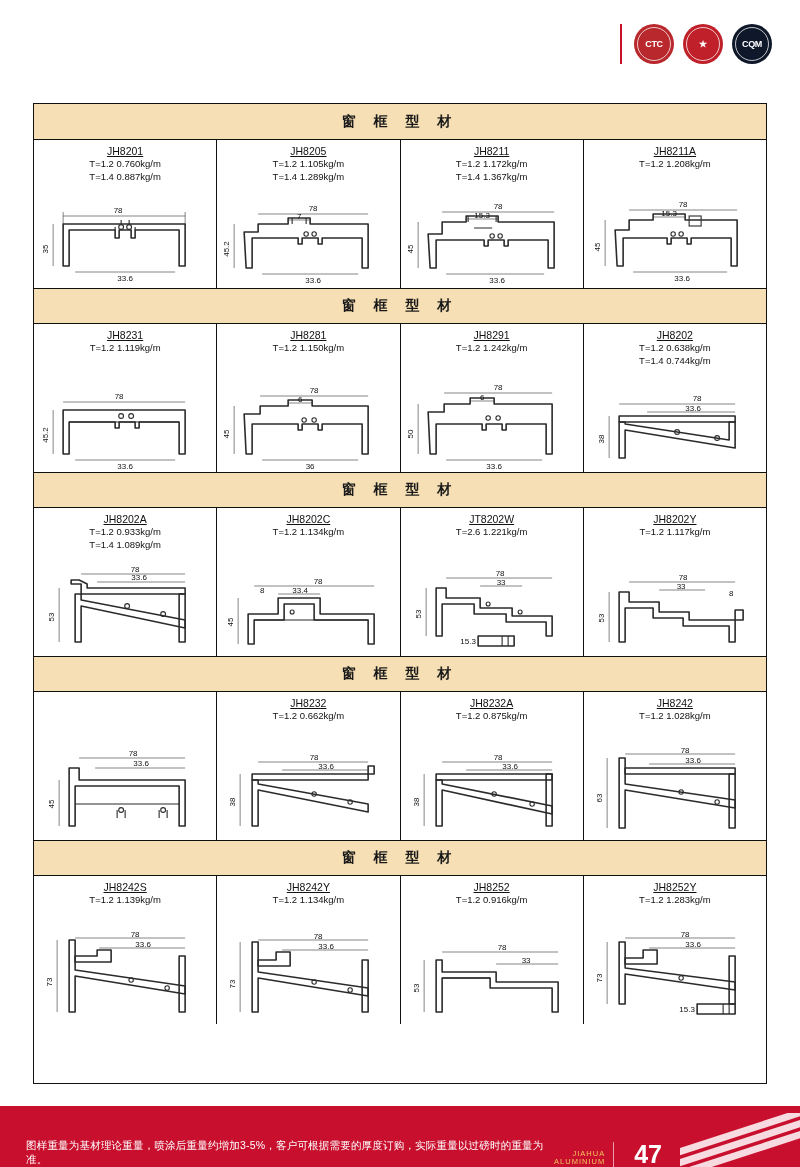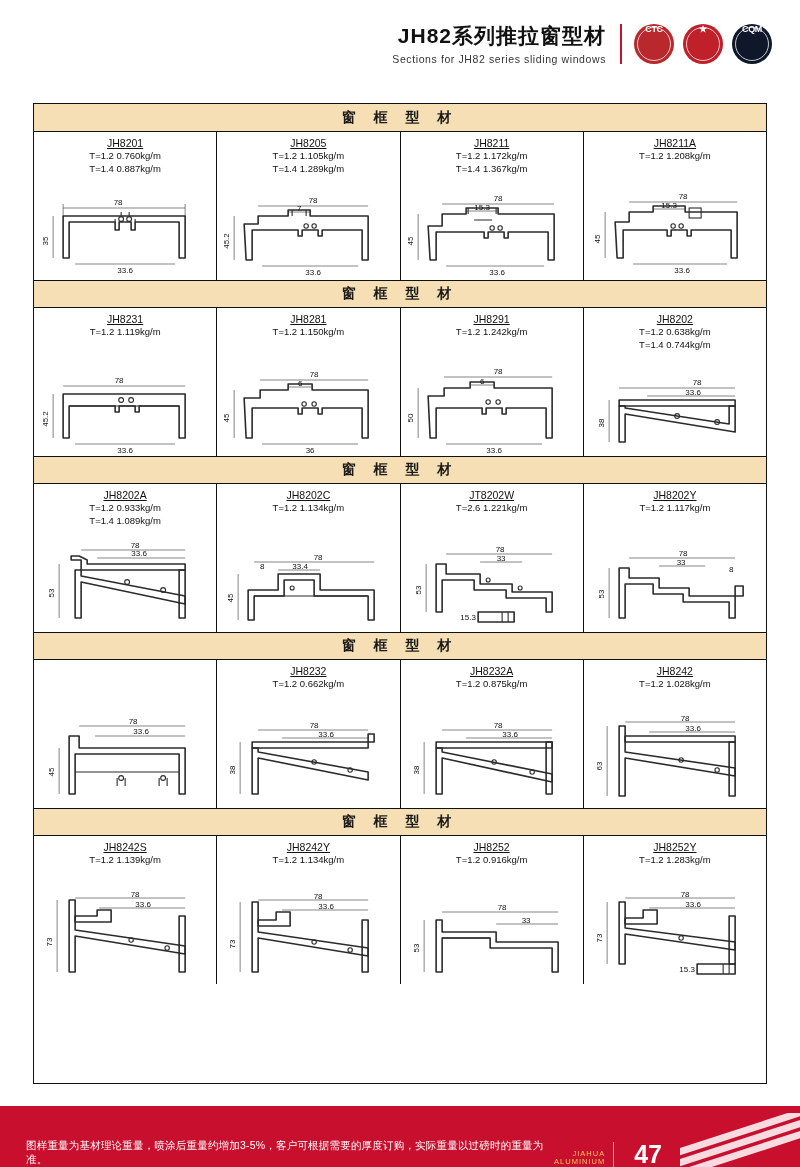--- a/index.html
+++ b/index.html
@@ -41,21 +41,21 @@
   .header-rule {
     width: 2px;
     height: 40px;
     background: #c8102e;
     margin: 0 12px 0 0;
   }
   .logos { display: flex; align-items: center; gap: 9px; }
   .logo {
     width: 40px; height: 40px;
     border-radius: 50%;
-    display: flex; justify-content: center;
+    display: flex; align-items: center; justify-content: center;
     font-size: 8px; font-weight: bold; color: #fff;
     letter-spacing: -0.3px;
     position: relative;
   }
   .logo.l1 { background: #b8282c; }
   .logo.l2 { background: #c0202a; }
   .logo.l3 { background: #0f172a; }
   .logo .ring {
     position: absolute; inset: 3px;
     border: 1px solid rgba(255,255,255,.75);
@@ -66,21 +66,21 @@
   
   .sheet {
     position: absolute;
     left: 33px; top: 103px;
     width: 734px; height: 981px;
     border: 1.2px solid #111;
   }
   .band {
     background: #f6dfb4;
     border-bottom: 1.2px solid #111;
-    height: 28px;
+    height: 36px;
     display: flex; align-items: center; justify-content: center;
     font-size: 14px; font-weight: bold; letter-spacing: 7px;
     color: #1a1a1a;
   }
   .band:not(:first-child) { border-top: 1.2px solid #111; }
   .row {
     display: flex;
     height: 148px;
   }
   .cell {
@@ -159,24 +159,20 @@
     left: -10px;
   }
   .footer-swoosh .s1 { top: 14px; background: #ffffff; opacity: .85; height: 7px; }
   .footer-swoosh .s2 { top: 25px; background: #ffffff; opacity: .85; height: 7px; }
   .footer-swoosh .s3 { top: 36px; background: #ffffff; opacity: .85; height: 7px; }
 </style>
 </head>
 <body>
 
 <div class="header">
-  <div class="header-titles">
-    <div class="header-title-cn">JH82系列推拉窗型材</div>
-    <div class="header-title-en">Sections  for  JH82  series  sliding  windows</div>
-  </div>
   <div class="header-rule"></div>
   <div class="logos">
     <div class="logo l1">
         <div class="ring"></div>
         <span>CTC</span>
       </div>
     <div class="logo l2">
         <div class="ring"></div>
         <span>★</span>
       </div>

